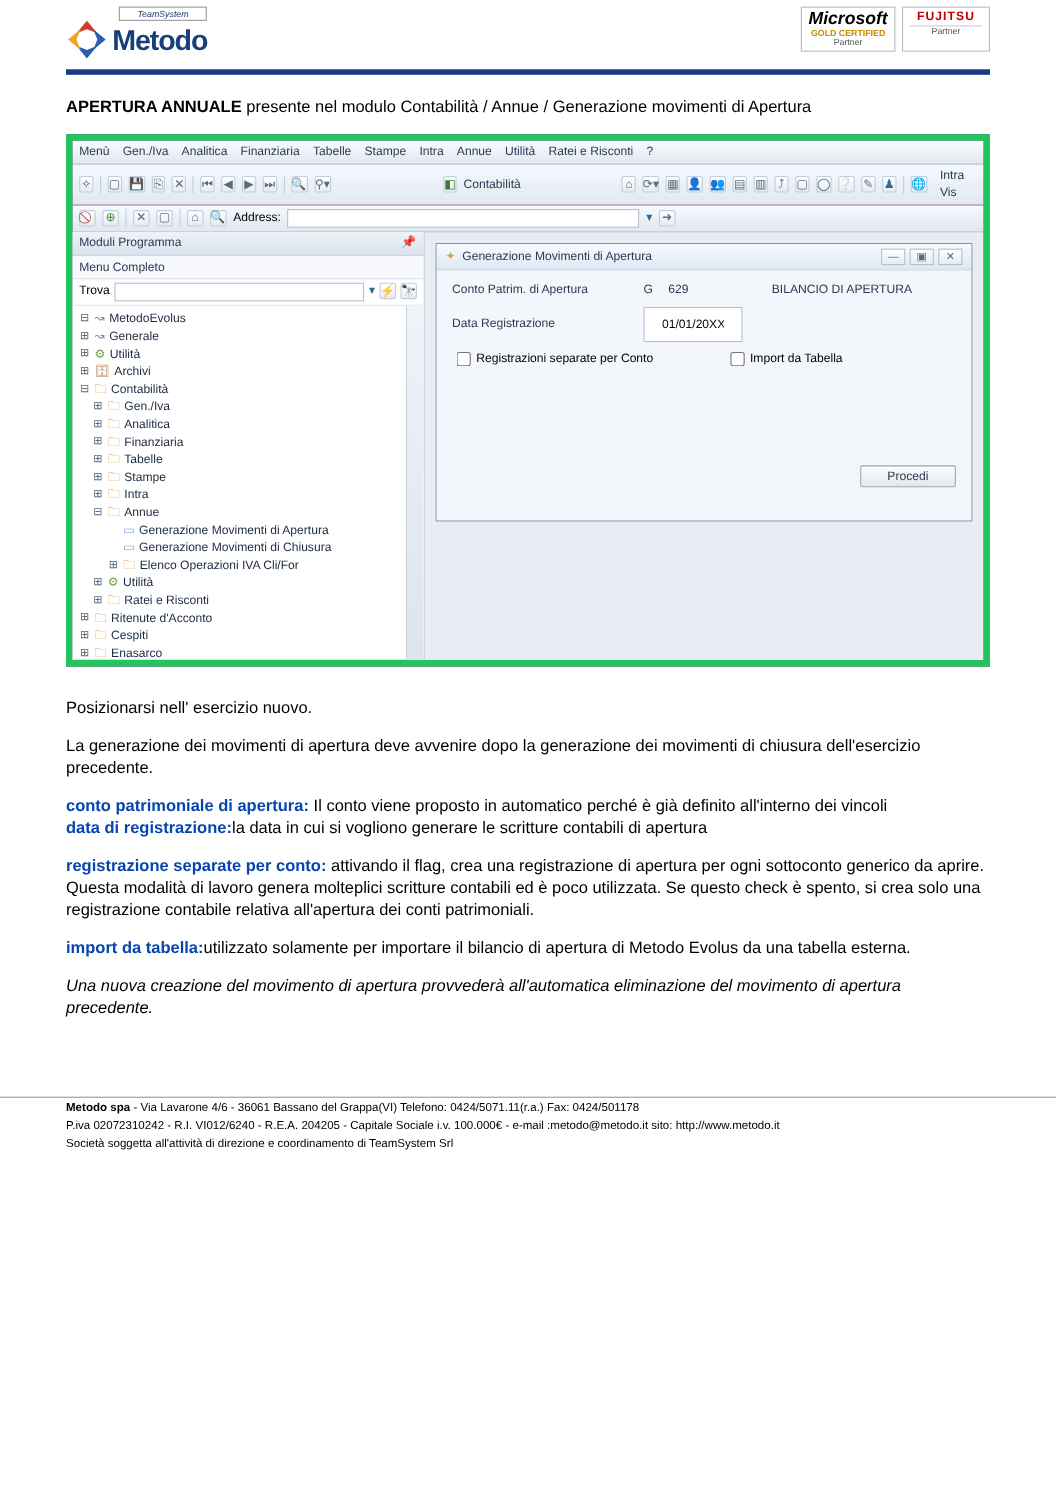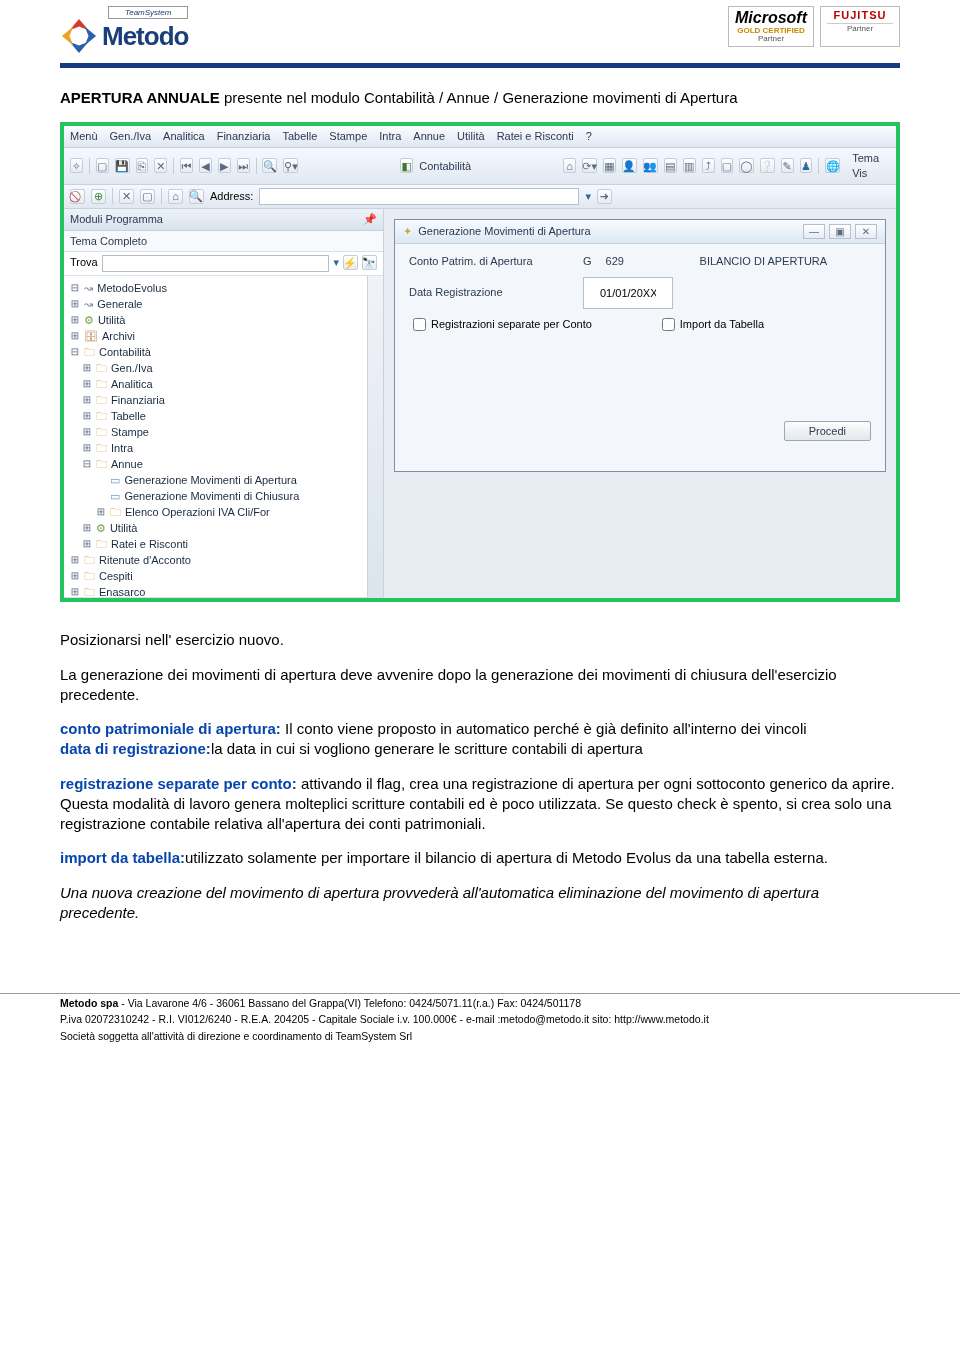--- a/index.html
+++ b/index.html
@@ -24,21 +24,21 @@
   
   .content { padding: 0 60px; font-size:15px; line-height:1.35;}
   .content p { margin-bottom:14px; }
   .title-line { margin-bottom:10px;}
   .title-line .bold { font-weight:bold; }
   .bold { font-weight:bold; }
   .blue { color:#0645AD; }
   .italic { font-style:italic; }
 
   
-  .app-shot { border:4px solid #22c55e; margin: 10px 0 28px 0; font-family:Tahoma,Arial,sans-serif; font-size:11px; background:#701a75; }
+  .app-shot { border:6px solid #22c55e; margin: 10px 0 28px 0; font-family:Tahoma,Arial,sans-serif; font-size:11px; background:#701a75; }
   .menubar { background:linear-gradient(#fafcff,#dfe7f1); padding:3px 6px; border-bottom:1px solid #c8d2dd; display:flex; gap:12px; color:#2b3a52;}
   .toolbar { background:linear-gradient(#f5f9ff,#e2e8f0); padding:3px 6px; border-bottom:1px solid #c8d2dd; display:flex; align-items:center; gap:6px; color:#2b3a52;}
   .tbico { width:15px; height:15px; display:inline-flex; align-items:center; justify-content:center; font-size:11px; color:#5a6b80; border:1px solid #c2cedb; background:linear-gradient(#fff,#e6ebf2); border-radius:2px;}
   .tbsep { width:1px; height:16px; background:#c2cedb; }
   .addr { background:linear-gradient(#f5f9ff,#e2e8f0); padding:3px 6px; border-bottom:1px solid #c8d2dd; display:flex; align-items:center; gap:6px;}
   .addr input { flex:0 0 320px; height:17px; border:1px solid #b5c0cc; background:#fff; font-size:11px; padding:0 3px;}
   .app-body { display:flex; }
   
   .sidebar { width:320px; background:#f4f6fa; border-right:1px solid #c8d2dd;}
   .sbh { background:linear-gradient(#eef3fa,#dae2ec); padding:3px 6px; border-bottom:1px solid #c8d2dd; color:#2b3a52; display:flex; justify-content:space-between;}
@@ -157,21 +157,21 @@
         <span class="tbico">▥</span>
         <span class="tbico">⤴</span>
         <span class="tbico">▢</span>
         <span class="tbico">◯</span>
         <span class="tbico">❔</span>
         <span class="tbico">✎</span>
         <span class="tbico" style="color:#2a6b9a;">♟</span>
         <span class="tbsep"></span>
         <span class="tbico">🌐</span>
         <span style="flex:1"></span>
-        <span style="color:#2b3a52;">Tema Vis</span>
+        <span style="color:#2b3a52;">Intra Vis</span>
       </div>
       <div class="addr">
         <span class="tbico" style="color:#b03030;">⃠</span>
         <span class="tbico" style="color:#3a8a3a;">⊕</span>
         <span class="tbsep"></span>
         <span class="tbico">✕</span>
         <span class="tbico">▢</span>
         <span class="tbsep"></span>
         <span class="tbico">⌂</span>
         <span class="tbico">🔍</span>
@@ -179,21 +179,21 @@
         <input type="text" style="">
         <span style="color:#2a6b9a;">▾</span>
         <span class="tbico">➜</span>
       </div>
       <div class="app-body">
         <div class="sidebar">
           <div class="sbh">
             <span>Moduli Programma</span>
             <span class="pin">📌</span>
           </div>
-          <div class="sbsub">Tema Completo</div>
+          <div class="sbsub">Menu Completo</div>
           <div class="sbsearch">
             <span>Trova</span>
             <input type="text" style="">
             <span style="color:#2a6b9a;">▾</span>
             <span class="tbico" style="color:#c07a2a;">⚡</span>
             <span class="tbico">🔭</span>
           </div>
           <div class="tree" id="tree">
               <div class="tn d0">
                 <span class="exp">⊟</span>

